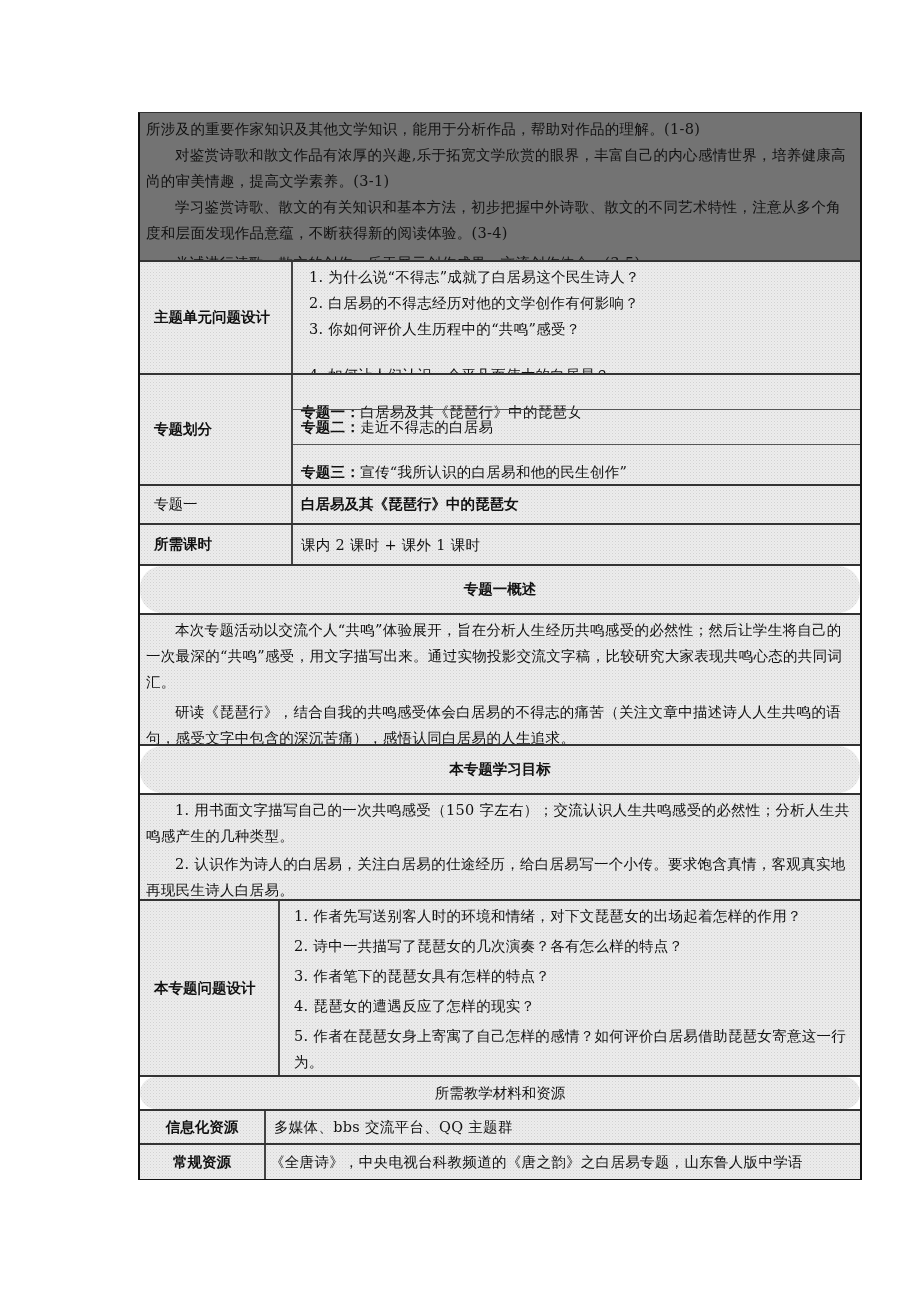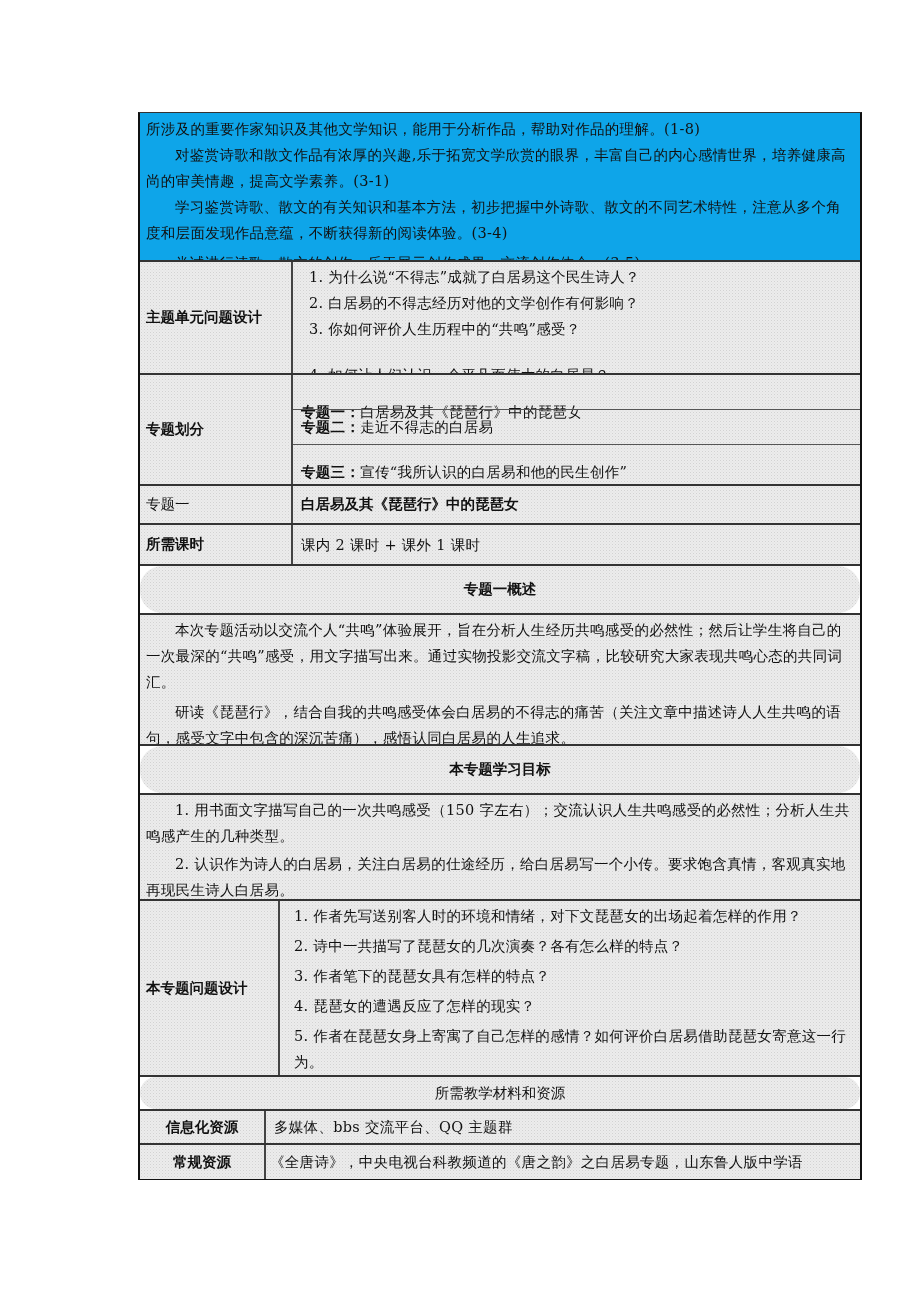--- a/index.html
+++ b/index.html
@@ -12,26 +12,26 @@
   .line { position: absolute; left: 0; width: 720px; height: 2px; background: #333; }
   .vline { position: absolute; width: 2px; background: #444; }
   .shade {
     background-color: #ececec;
     background-image:
       radial-gradient(#d2d2d2 0.6px, transparent 0.7px),
       radial-gradient(#dcdcdc 0.6px, transparent 0.7px);
     background-size: 3px 3px, 3px 3px;
     background-position: 0 0, 1.5px 1.5px;
   }
-  .white { background: #0ea5e9; }
+  .white { background: #737373; }
   .txt { font-size: 14.5px; line-height: 26px; letter-spacing: 0.3px; }
   .para { text-indent: 2em; margin: 0; }
   .hdr { font-family: "DejaVu Sans", "Liberation Sans", sans-serif; font-weight: bold; font-size: 14.5px; }
   .cell { position: absolute; box-sizing: border-box; }
-  .lbl { display: flex; align-items: center; padding-left: 6px; }
+  .lbl { display: flex; align-items: center; padding-left: 14px; }
   .lblc { display: flex; align-items: center; justify-content: center; }
   .center { display: flex; align-items: center; justify-content: center; border-radius: 22px; }
   .q { margin: 0; padding-left: 8px; }
   .strong { font-family: "DejaVu Sans", "Liberation Sans", sans-serif; font-weight: bold; }
 </style>
 </head>
 <body>
 
 <div class="page">
   <div class="tbl" style="height:1068px;">

